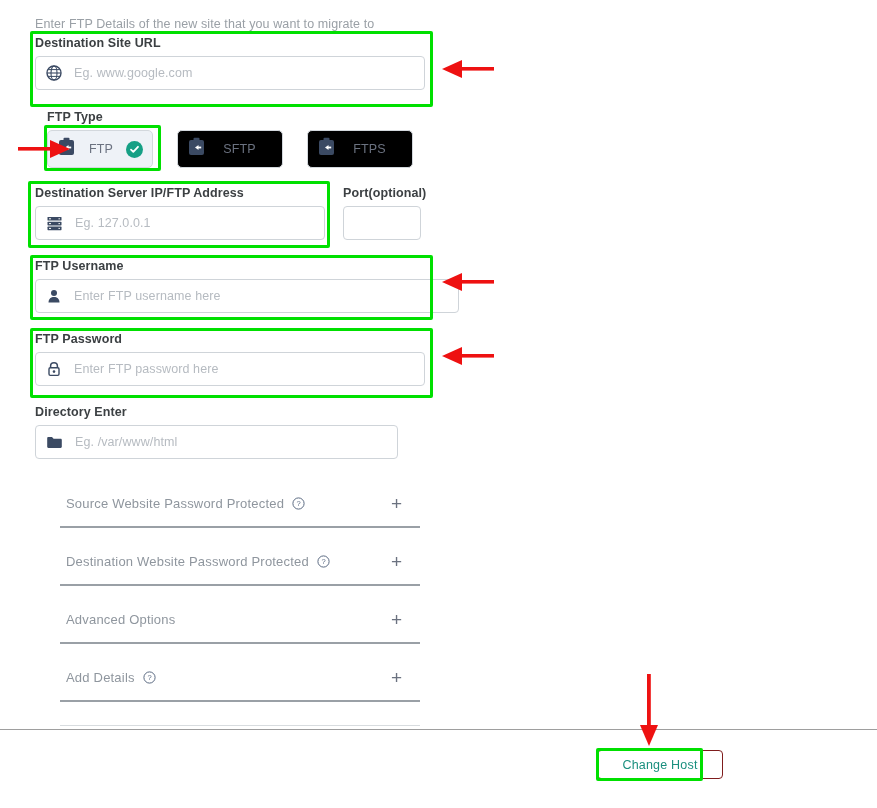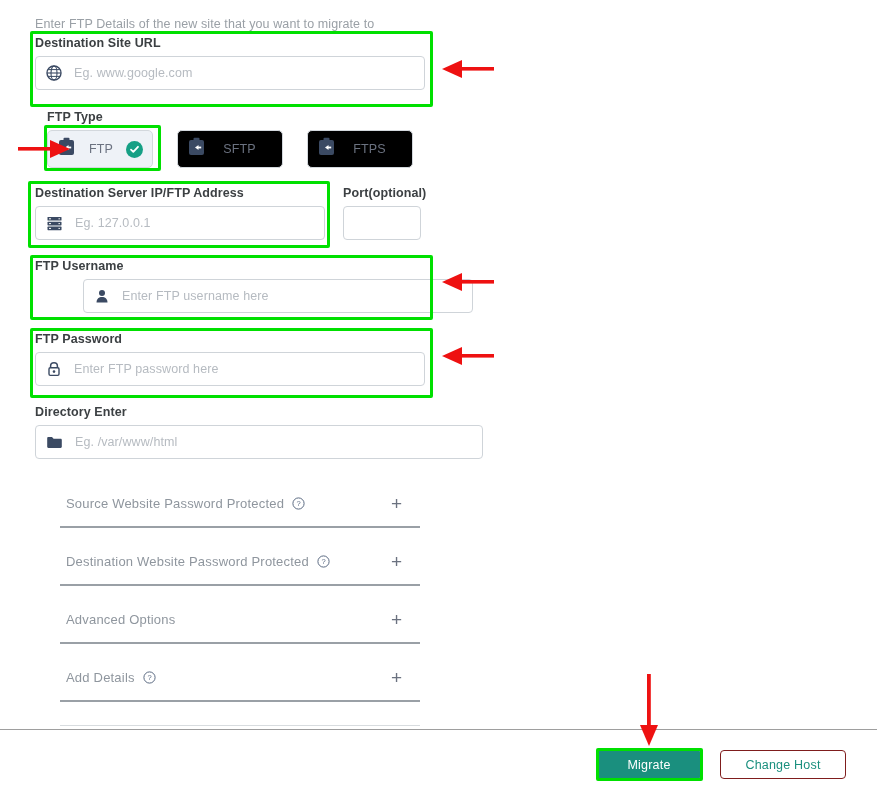--- a/index.html
+++ b/index.html
@@ -187,21 +187,21 @@
 
   <div class="grp" style="left:343px; top:186px; width:78px;">
     <div class="field-label">Port(optional)</div>
     <div class="input-box" style="width:78px;">
       <span class="ph"></span>
     </div>
   </div>
 
   <div class="grp" style="left:35px; top:259px; width:390px;">
     <div class="field-label">FTP Username</div>
-    <div class="input-box" style="width:390px;margin-left:48px;">
+    <div class="input-box" style="width:424px;">
       <span class="ic">
         <svg width="16" height="16" viewBox="0 0 16 16">
           <circle cx="8" cy="5" r="3" fill="#3b4a63"></circle>
           <path d="M2.5 14.5 C2.5 10.8 5 9 8 9 C11 9 13.5 10.8 13.5 14.5 Z" fill="#3b4a63"></path>
         </svg>
       </span>
       <span class="ph">Enter FTP username here</span>
     </div>
   </div>
 
@@ -214,21 +214,21 @@
           <rect x="3" y="6.8" width="10" height="7.6" rx="1.3" fill="none" stroke="#3b4a63" stroke-width="1.4"></rect>
           <circle cx="8" cy="10.6" r="1.3" fill="#3b4a63"></circle>
         </svg>
       </span>
       <span class="ph">Enter FTP password here</span>
     </div>
   </div>
 
   <div class="grp" style="left:35px; top:405px; width:385px;">
     <div class="field-label">Directory Enter</div>
-    <div class="input-box" style="width:448px;">
+    <div class="input-box" style="width:363px;">
       <span class="ic">
         <svg width="17" height="15" viewBox="0 0 17 15">
           <path d="M1.2 3.2 C1.2 2.5 1.7 2 2.4 2 H6 L7.6 3.8 H14.6 C15.3 3.8 15.8 4.3 15.8 5 V11.8 C15.8 12.5 15.3 13 14.6 13 H2.4 C1.7 13 1.2 12.5 1.2 11.8 Z" fill="#3b4a63"></path>
         </svg>
       </span>
       <span class="ph">Eg. /var/www/html</span>
     </div>
   </div>
 
   <div class="accordions">
@@ -284,21 +284,20 @@
     </div>
 
     <div class="acc-row" style="height:14px;">
       <div class="acc-line soft" style="bottom:0;"></div>
     </div>
 
   </div>
 
   <div class="footer-divider"></div>
   <div class="footer-btns">
-    <div class="btn btn-primary">Migrate</div>
     <div class="btn btn-secondary">Change Host</div>
   </div>
 
   <div class="hl" style="left:30px; top:31px; width:403px; height:76px;"></div>
   <div class="hl" style="left:44px; top:125px; width:117px; height:46px;"></div>
   <div class="hl" style="left:28px; top:181px; width:302px; height:67px;"></div>
   <div class="hl" style="left:30px; top:255px; width:403px; height:65px;"></div>
   <div class="hl" style="left:30px; top:328px; width:403px; height:70px;"></div>
   <div class="hl" style="left:596px; top:748px; width:107px; height:33px;"></div>
 

